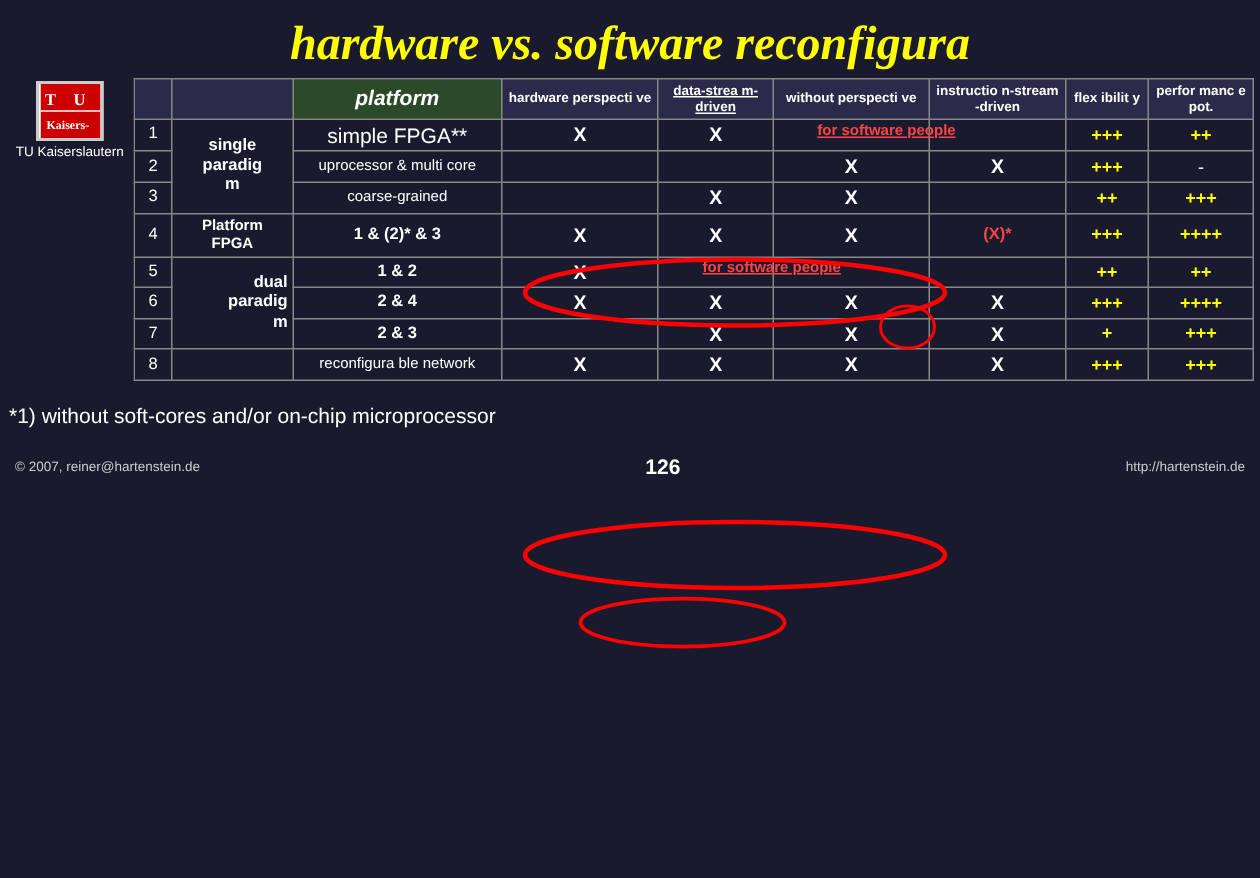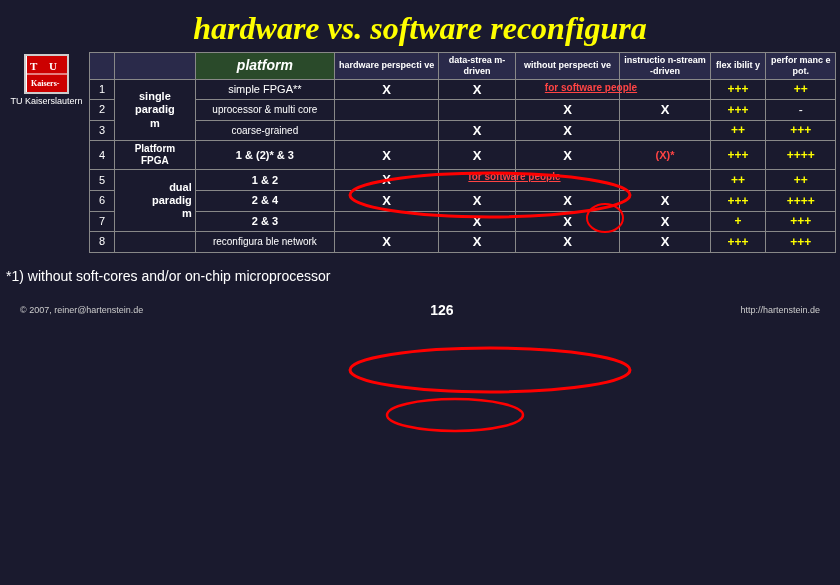--- a/index.html
+++ b/index.html
@@ -118,32 +118,32 @@
     .footnote {
       color: white;
       font-size: 14px;
       margin: 14px 5px;
       padding: 1px;
     }
     .footer {
       display: flex;
       justify-content: space-between;
       align-items: center;
-      padding: 3px 20px;
+      padding: 3px 10px;
       color: white;
       font-size: 9px;
       margin-top: 2px;
     }
     .footer-center {
       font-size: 14px;
       font-weight: bold;
       color: white;
     }
     .col-hw { background: #1a3a5a; }
-    .col-ds { background: #1a3a5a; }
+    .col-ds { background: #1a3a5a; text-decoration: underline; }
     .col-sw { background: #1a3a5a; }
     .col-ins { background: #1a3a5a; }
     .col-flex { background: #1a3a5a; }
     .col-perf { background: #1a3a5a; }
   </style>
 </head>
 <body>
 
 <div class="slide">
   <div class="title">hardware vs. software reconfigura</div>
@@ -176,21 +176,21 @@
             <th class="col-ins" style="width:65px; font-size:9px;">instructio n-stream -driven</th>
             <th class="col-flex" style="width:40px; font-size:9px;">flex ibilit y</th>
             <th class="col-perf" style="width:50px; font-size:9px;">perfor manc e pot.</th>
           </tr>
         </thead>
         <tbody>
 
           <tr>
             <td class="row-num">1</td>
             <td class="row-group" rowspan="3" style="font-size:11px;margin-top:32px;">single<br>paradig<br>m</td>
-            <td style="font-size:11px;">simple FPGA**</td>
+            <td style="font-size:14px;">simple FPGA**</td>
             <td class="cell-x">X</td>
             <td class="cell-x">X</td>
             <td style="position:relative;">
               <span class="for-sw" style="position:absolute; left:-5px; top:2px; white-space:nowrap; font-size:10px;">for software people</span>
             </td>
             <td></td>
             <td class="cell-plus">+++</td>
             <td class="cell-plus">++</td>
           </tr>
 

